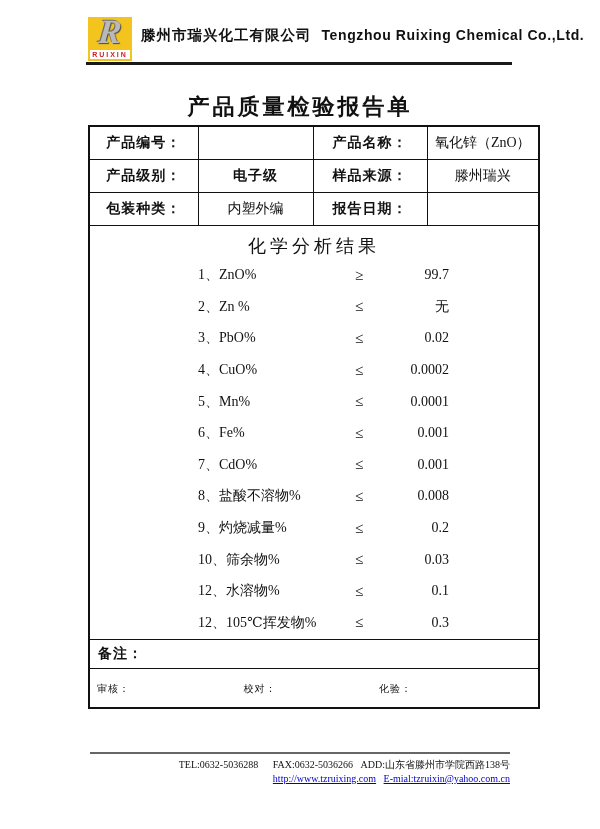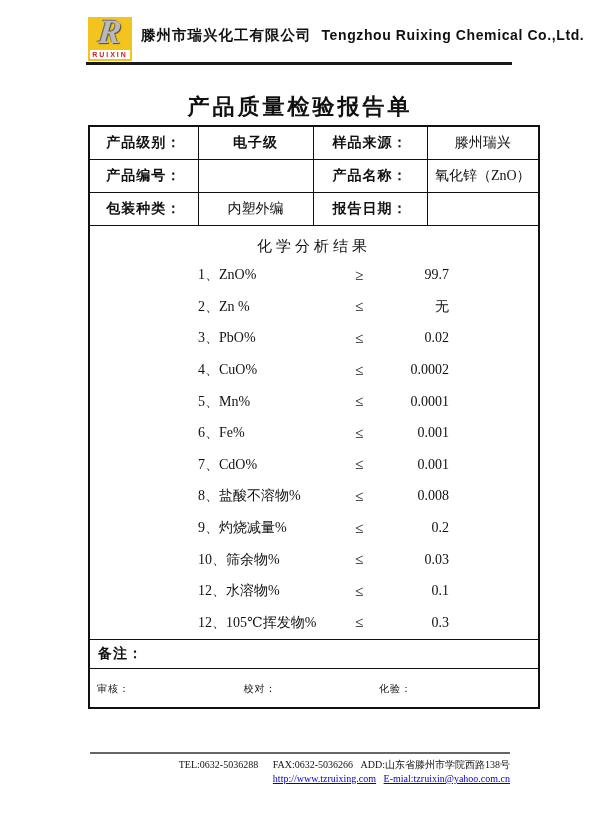--- a/index.html
+++ b/index.html
@@ -122,21 +122,21 @@
 
   .analysis-cell {
     height: 414px;
     vertical-align: top !important;
   }
   .analysis-title {
     margin-top: 6px;
     height: 28px;
     line-height: 28px;
     text-align: center;
-    font-size: 15px;
+    font-size: 18px;
     letter-spacing: 4px;
   }
   .analysis-item {
     height: 31.6px;
     display: flex;
     align-items: center;
     padding-left: 108px;
     padding-right: 89px;
     font-size: 14px;
   }
@@ -212,30 +212,30 @@
 
   <table class="report-table">
     <colgroup>
       <col style="width:109px">
         <col style="width:115px">
         <col style="width:114px">
         <col style="width:112px">
     </colgroup>
     <tbody>
       <tr class="row-info">
+        <td class="lbl">产品编号：</td>
+        <td></td>
+        <td class="lbl">产品名称：</td>
+        <td>氧化锌（ZnO）</td>
+      </tr>
+      <tr class="row-info">
         <td class="lbl">产品级别：</td>
         <td class="val-strong">电子级</td>
         <td class="lbl">样品来源：</td>
         <td>滕州瑞兴</td>
-      </tr>
-      <tr class="row-info">
-        <td class="lbl">产品编号：</td>
-        <td></td>
-        <td class="lbl">产品名称：</td>
-        <td>氧化锌（ZnO）</td>
       </tr>
       <tr class="row-info">
         <td class="lbl">包装种类：</td>
         <td>内塑外编</td>
         <td class="lbl">报告日期：</td>
         <td></td>
       </tr>
 
       <tr>
         <td class="analysis-cell" colspan="4">

